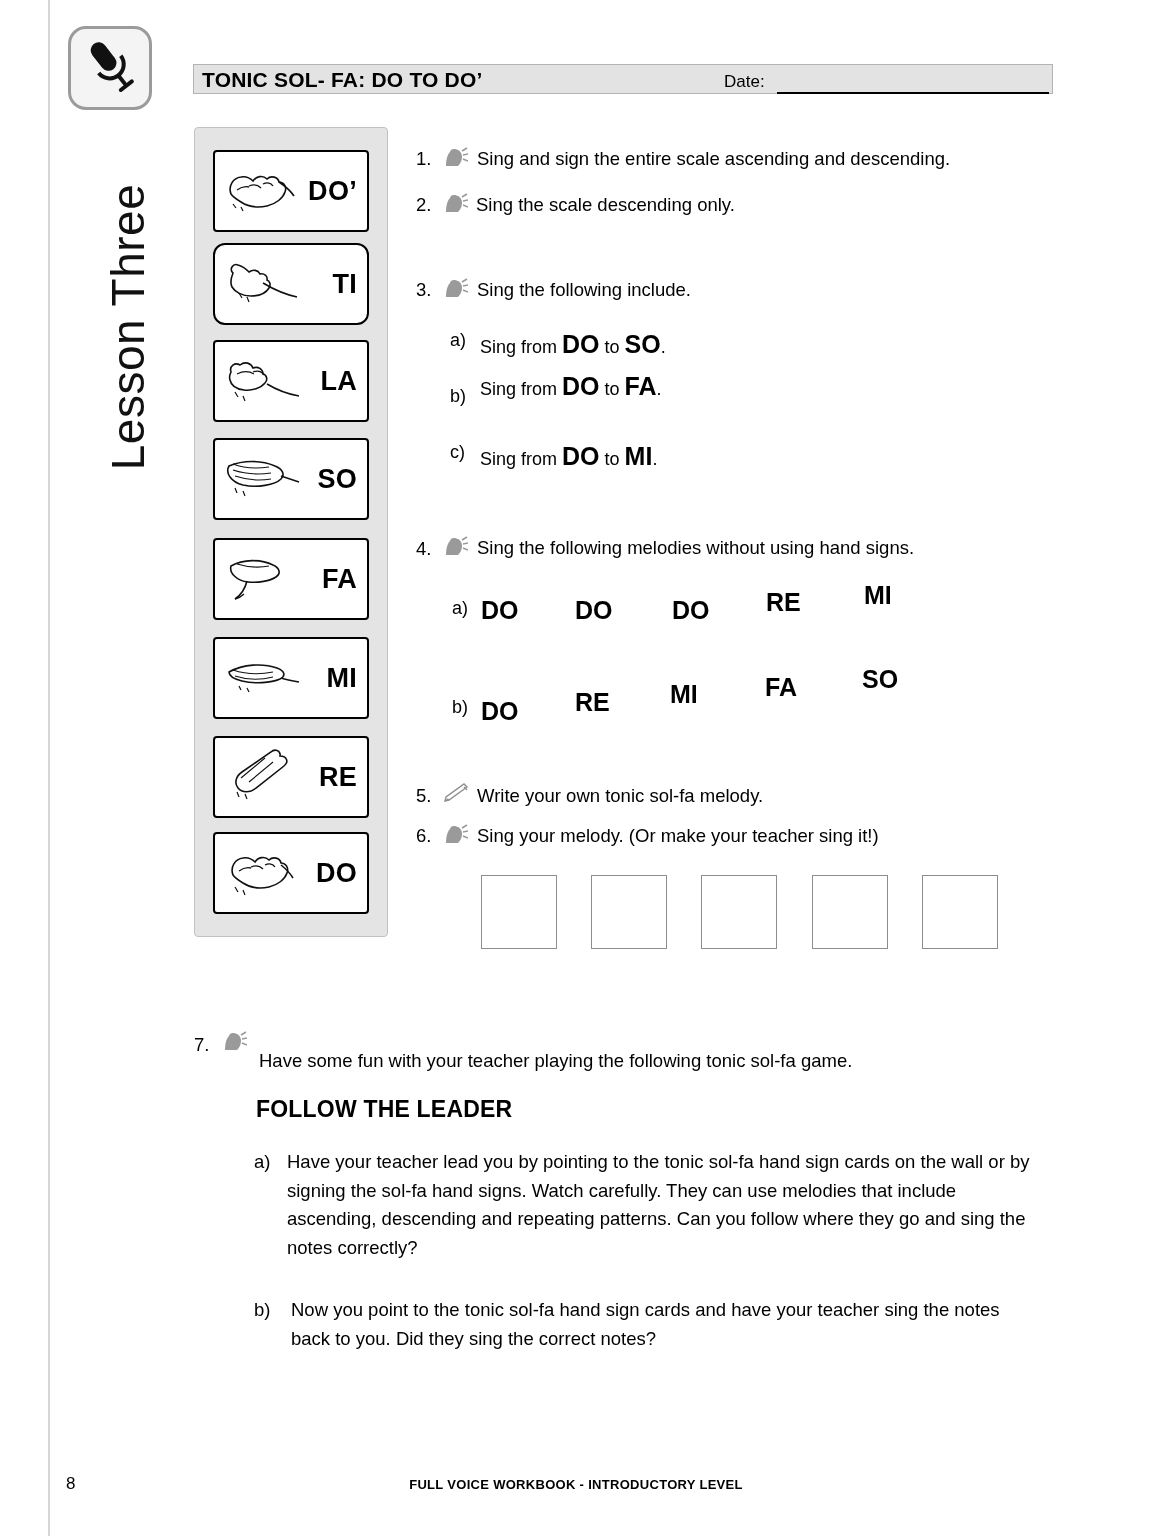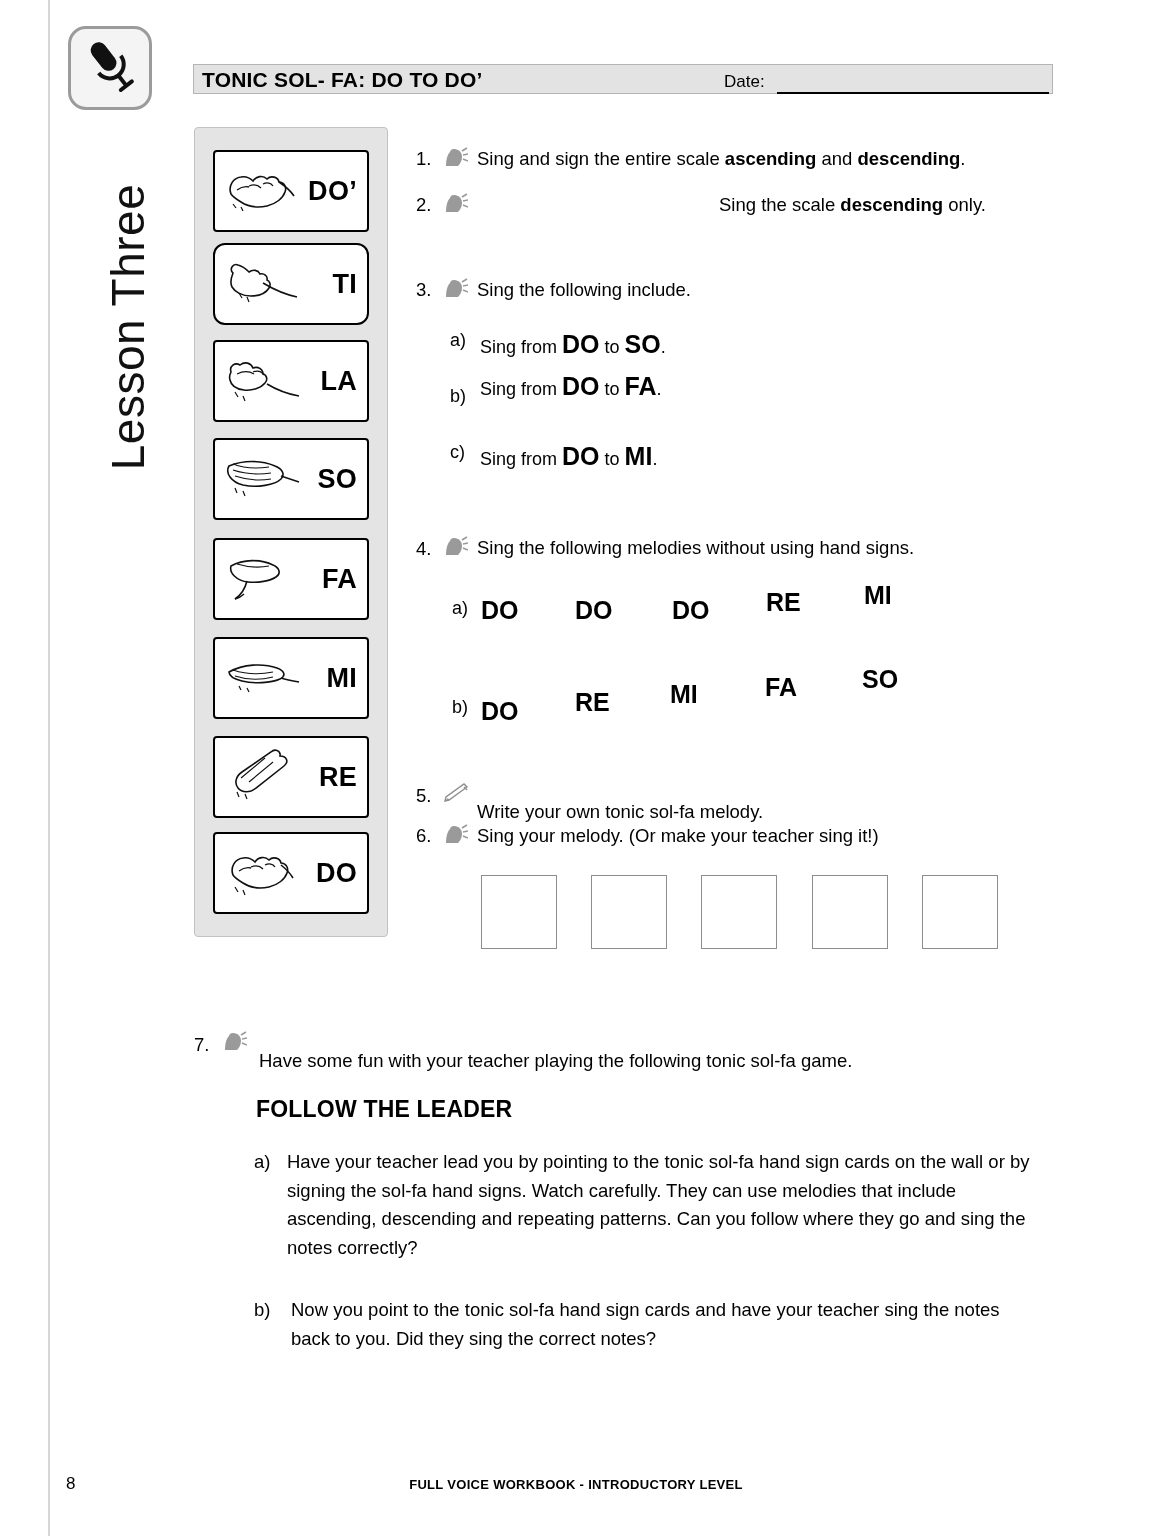--- a/index.html
+++ b/index.html
@@ -135,21 +135,21 @@
     line-height: 1.35;
   }
   .num {
     position: absolute;
     font-size: 18.5px;
   }
   .sub {
     position: absolute;
     font-size: 18px;
   }
-  b { font-weight: bold; }
+  b { font-weight: normal; }
 
   .sing-icon { vertical-align: -3px; margin-right: 4px; }
   .pencil-icon { vertical-align: -3px; margin-right: 4px; }
 
   .bignote {
     font-size: 25px;
     font-weight: bold;
   }
 
   .melody-note {
@@ -329,21 +329,21 @@
 </div>
 
 <div class="num" style="left:416px; top:194px;">2.</div>
 <span class="sing-icon" style="position:absolute; left:442px; top:192px;">
   <svg width="26" height="24" viewBox="0 0 26 24">
     <path d="M4 20 c0 -8 2 -14 7 -16 c5 -2 9 2 9 7 c0 4 -2 7 -4 9 z" fill="#9a9a9a"></path>
     <circle cx="12" cy="7" r="4" fill="#9a9a9a"></circle>
     <path d="M20 5 l5 -3 M21 9 l5 -1 M21 13 l5 2" stroke="#9a9a9a" stroke-width="1.6"></path>
   </svg>
 </span>
-<div class="item" style="left:466px; top:193px; width:520px;text-align:right;">
+<div class="item" style="left:476px; top:193px; width:520px;">
   <span>Sing the scale </span><b>descending</b><span> only.</span>
 </div>
 
 <div class="num" style="left:416px; top:279px;">3.</div>
 <span class="sing-icon" style="position:absolute; left:442px; top:277px;">
   <svg width="26" height="24" viewBox="0 0 26 24">
     <path d="M4 20 c0 -8 2 -14 7 -16 c5 -2 9 2 9 7 c0 4 -2 7 -4 9 z" fill="#9a9a9a"></path>
     <circle cx="12" cy="7" r="4" fill="#9a9a9a"></circle>
     <path d="M20 5 l5 -3 M21 9 l5 -1 M21 13 l5 2" stroke="#9a9a9a" stroke-width="1.6"></path>
   </svg>
@@ -399,21 +399,21 @@
 <div class="melody-note" style="left:862px; top:665px;">SO</div>
 
 <div class="num" style="left:416px; top:785px;">5.</div>
 <span class="pencil-icon" style="position:absolute; left:441px; top:783px;">
   <svg width="30" height="22" viewBox="0 0 30 22">
     <path d="M4 18 l4 -1 l18 -13 l-3 -3 l-18 13 z" fill="#ffffff" stroke="#8f8f8f" stroke-width="1.4"></path>
     <path d="M23 4 l3 3" stroke="#8f8f8f" stroke-width="1.2"></path>
     <path d="M4 18 l4 -1 l-1 -2 z" fill="#8f8f8f"></path>
   </svg>
 </span>
-<div class="item" style="left:477px; top:800px; width:520px;">Write your own tonic sol-fa melody.</div>
+<div class="item" style="left:477px; top:784px; width:520px;">Write your own tonic sol-fa melody.</div>
 
 <div class="num" style="left:416px; top:825px;">6.</div>
 <span class="sing-icon" style="position:absolute; left:442px; top:823px;">
   <svg width="26" height="24" viewBox="0 0 26 24">
     <path d="M4 20 c0 -8 2 -14 7 -16 c5 -2 9 2 9 7 c0 4 -2 7 -4 9 z" fill="#9a9a9a"></path>
     <circle cx="12" cy="7" r="4" fill="#9a9a9a"></circle>
     <path d="M20 5 l5 -3 M21 9 l5 -1 M21 13 l5 2" stroke="#9a9a9a" stroke-width="1.6"></path>
   </svg>
 </span>
 <div class="item" style="left:477px; top:824px; width:560px;">Sing your melody. (Or make your teacher sing it!)</div>

